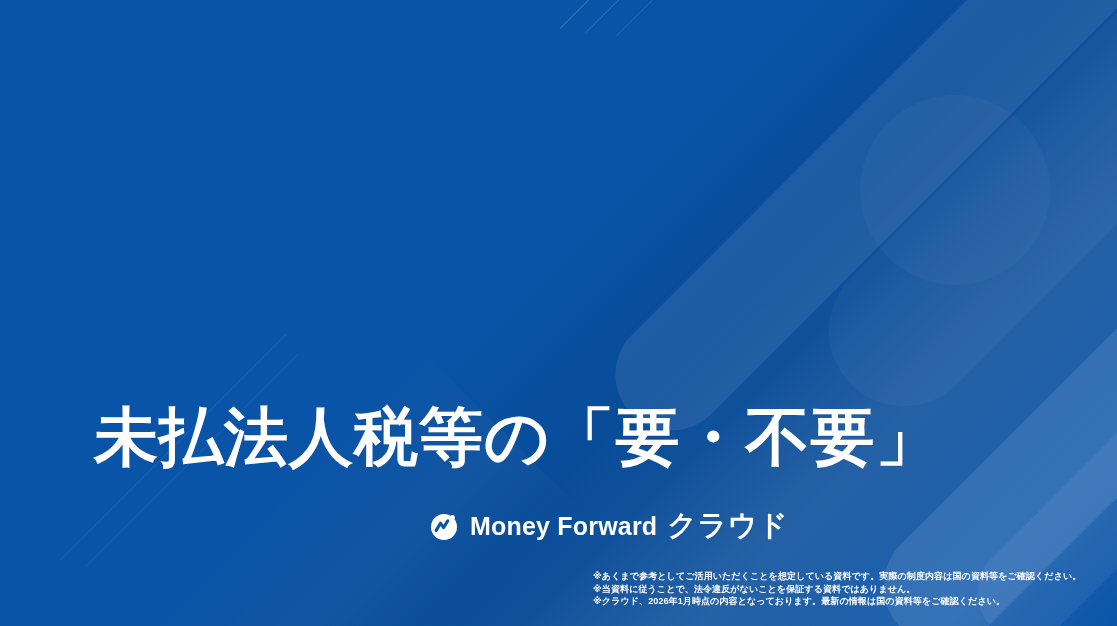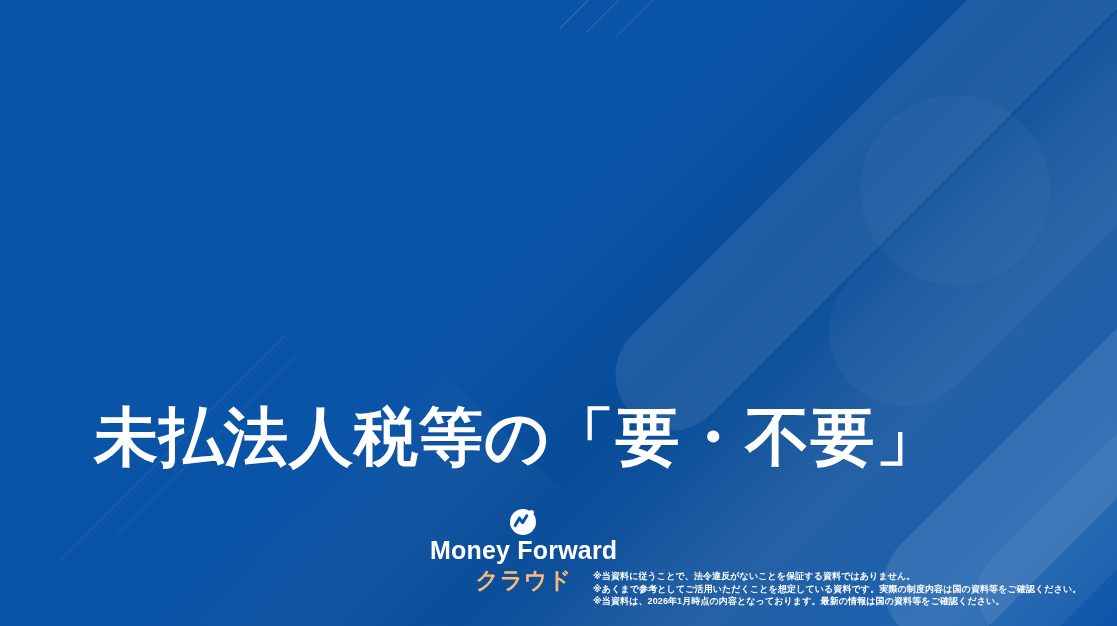--- a/index.html
+++ b/index.html
@@ -113,38 +113,37 @@
   }
   .title .line{display:block;margin-left:10px;}
 
   
   .logo{
     position:absolute;
     left:430px;
     top:506px;
     display:flex;
     align-items:center;
-    gap:0;
-    flex-direction:column;
+    gap:10px;
   }
   .logo-mark{
     width:30px;height:30px;
     position:relative;
     flex:0 0 auto;
   }
   .logo-wordmark{
     color:#ffffff;
     font-size:25px;
     font-weight:700;
     letter-spacing:.2px;
     white-space:nowrap;
   }
   .logo-suffix{
-    color:#fdba74;
-    font-size:23px;
+    color:#ffffff;
+    font-size:29px;
     font-weight:700;
     letter-spacing:.5px;
     white-space:nowrap;
   }
 
   
   .footnotes{
     position:absolute;
     left:593px;
     top:570px;
@@ -192,18 +191,18 @@
         <circle cx="14" cy="16" r="13" fill="#ffffff"></circle>
         <path d="M6.2 19.4 L10.4 12.2 L13.6 16.6 L17.8 9.8" fill="none" stroke="#0a54a8" stroke-width="3.1" stroke-linecap="round" stroke-linejoin="round"></path>
         <circle cx="22.4" cy="6.6" r="2.5" fill="#ffffff"></circle>
       </svg>
     </span>
     <span class="logo-wordmark">Money Forward</span>
     <span class="logo-suffix">クラウド</span>
   </div>
 
   <div class="footnotes">
+    <span class="fn">※あくまで参考としてご活用いただくことを想定している資料です。実際の制度内容は国の資料等をご確認ください。</span>
     <span class="fn">※当資料に従うことで、法令違反がないことを保証する資料ではありません。</span>
-    <span class="fn">※あくまで参考としてご活用いただくことを想定している資料です。実際の制度内容は国の資料等をご確認ください。</span>
-    <span class="fn">※当資料は、2026年1月時点の内容となっております。最新の情報は国の資料等をご確認ください。</span>
+    <span class="fn">※クラウド、2026年1月時点の内容となっております。最新の情報は国の資料等をご確認ください。</span>
   </div>
 
 </div>
 
 </body></html>

